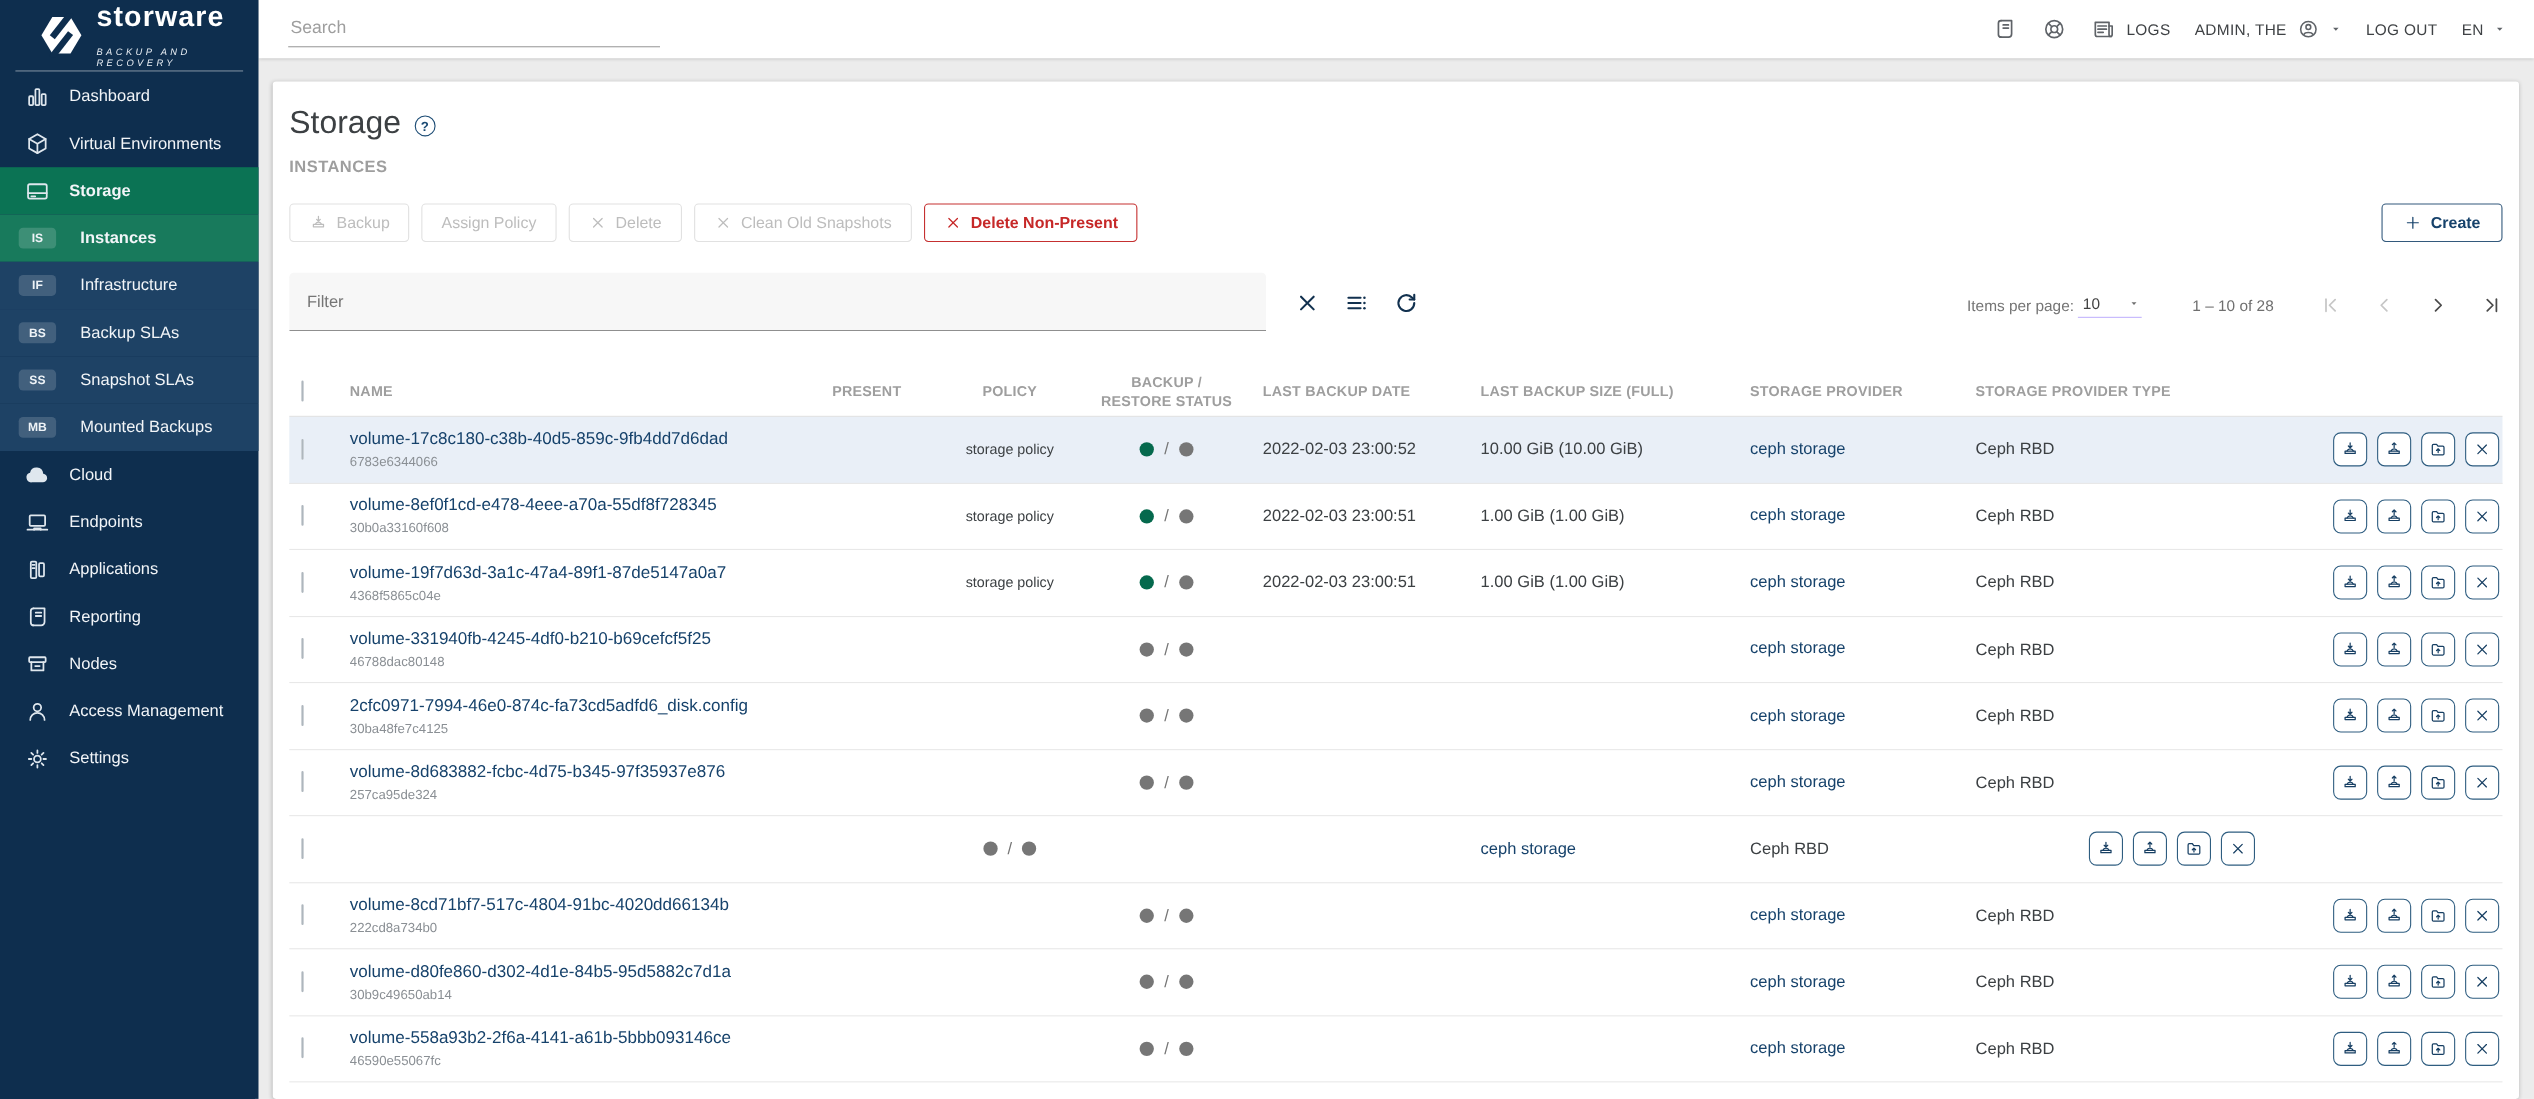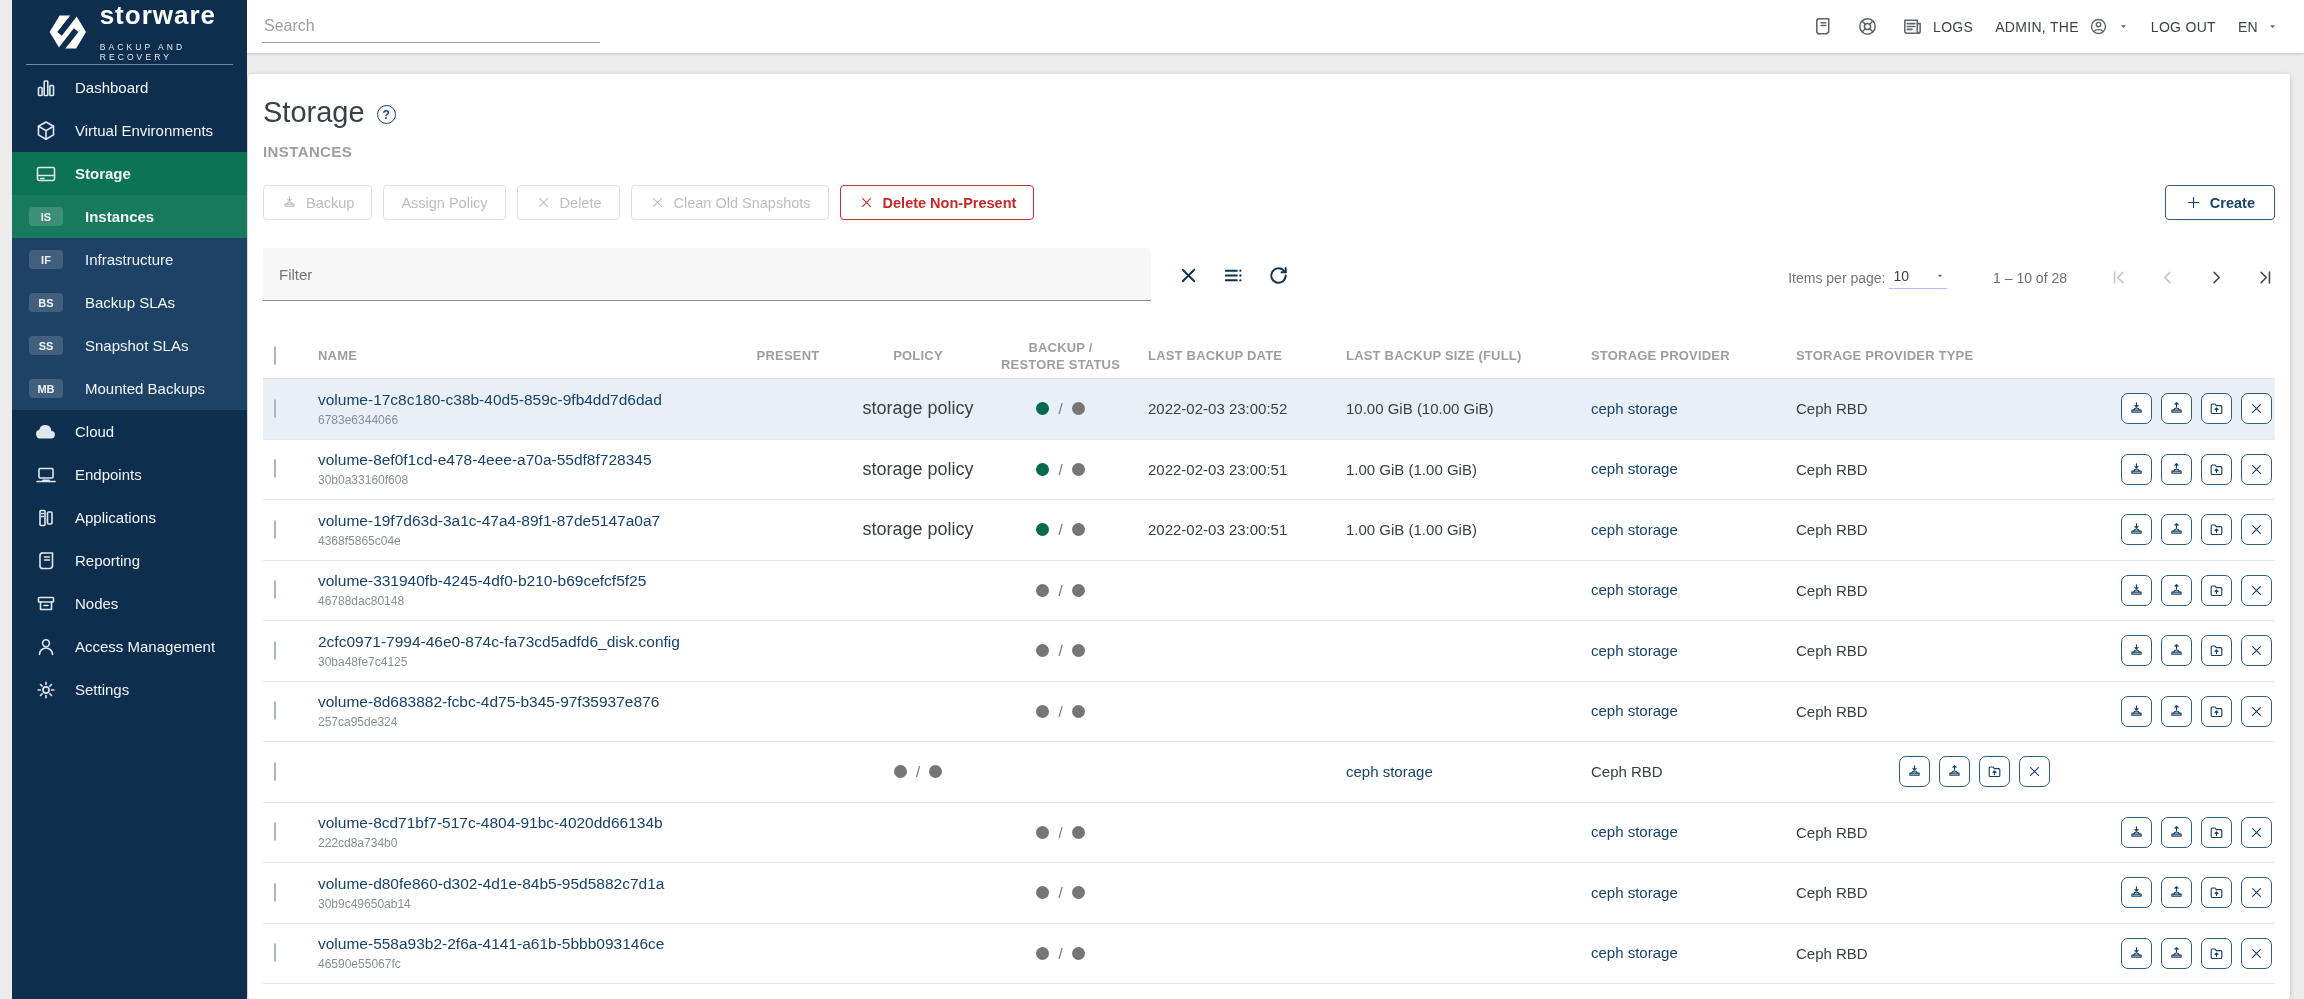--- a/index.html
+++ b/index.html
@@ -1,25 +1,25 @@
 <!DOCTYPE html>
 <html><head>
 <meta charset="utf-8">
 <style>
   * { margin:0; padding:0; box-sizing:border-box; }
   html,body { width:2304px; height:999px; overflow:hidden; }
   body { font-family:"Liberation Sans", sans-serif; background:#ececec; position:relative; }
 
   
-  .sidebar { position:absolute; left:12px; top:0; width:235px; height:100%; background:#0e2e4e; z-index:5; }
+  .sidebar { position:absolute; left:0; top:0; width:235px; height:100%; background:#0e2e4e; z-index:5; }
   .logo-block { height:64px; display:flex; align-items:center; padding-left:36px; }
   .logo-hex { width:44px; height:40px; margin-right:12px; }
   .logo-text { color:#fff; }
   .logo-name { font-size:26px; font-weight:700; letter-spacing:1px; color:#fff; line-height:24px; }
-  .logo-tagline { font-size:8.5px; letter-spacing:3.1px; color:#e7edf3; margin-top:15px; }
+  .logo-tagline { font-size:8.5px; letter-spacing:3.1px; color:#e7edf3; margin-top:15px;font-style:italic; }
   .logo-divider { height:1px; background:rgba(255,255,255,.45); margin:0 14px; }
   .nav { margin-top:1px; }
   .nav-item { height:43px; display:flex; align-items:center; padding-left:22px; cursor:pointer; color:#eef3f7; }
   .nav-item .nav-icon { width:24px; height:24px; color:#dfe7ee; flex:none; }
   .nav-item .nav-icon svg { width:24px; height:24px; display:block; }
   .nav-label { font-size:15px; margin-left:17px; color:#f2f5f8; white-space:nowrap; }
   .nav-item.parent-active { background:#0b7354; }
   .nav-item.parent-active .nav-label { font-weight:700; }
   .nav-item.sub { background:#1e4265; }
   .nav-item.sub.active { background:#187a5c; }
@@ -92,21 +92,21 @@
   .col-name-pad { padding-left:15px; }
   .col-date-pad { padding-left:20px; }
   .col-pad8 { padding-left:8px; }
   .t-row { height:60.5px; border-bottom:1px solid #e8e8e8; }
   .t-row.highlight { background:#e9eff7; }
   .checkbox { width:19px; height:19px; border:1.6px solid #aeb6bd; border-radius:3px; background:#fff; margin-left:11px; cursor:pointer; }
   .cell-name a { color:#16426b; font-size:15.5px; text-decoration:none; cursor:pointer; display:inline-block; }
   .cell-id { font-size:12px; color:#8a8f94; margin-top:4px; }
   .cell-center { display:flex; justify-content:center; align-items:center; }
   .present-check { width:19px; height:19px; color:#3f9e78; }
-  .cell-policy { font-size:18px; color:#3c4043; text-align:center; }
+  .cell-policy { font-size:13px; color:#3c4043; text-align:center; }
   .dots { display:flex; align-items:center; justify-content:center; gap:9px; font-size:15px; color:#757575; }
   .dot { width:13px; height:13px; border-radius:50%; display:inline-block; }
   .dot.green { background:#05694d; }
   .dot.gray { background:#767676; }
   .cell-text { font-size:15px; color:#3c4043; }
   .cell-link { font-size:15px; color:#16426b; cursor:pointer; }
   .cell-actions { display:flex; justify-content:flex-end; gap:9px; padding-right:3px; }
   .act-btn { width:31px; height:31px; border:1px solid #2e5d80; border-radius:7px; background:#fff; display:flex;
     align-items:center; justify-content:center; color:#173f63; cursor:pointer; }
   .act-btn svg { width:17px; height:17px; display:block; }

